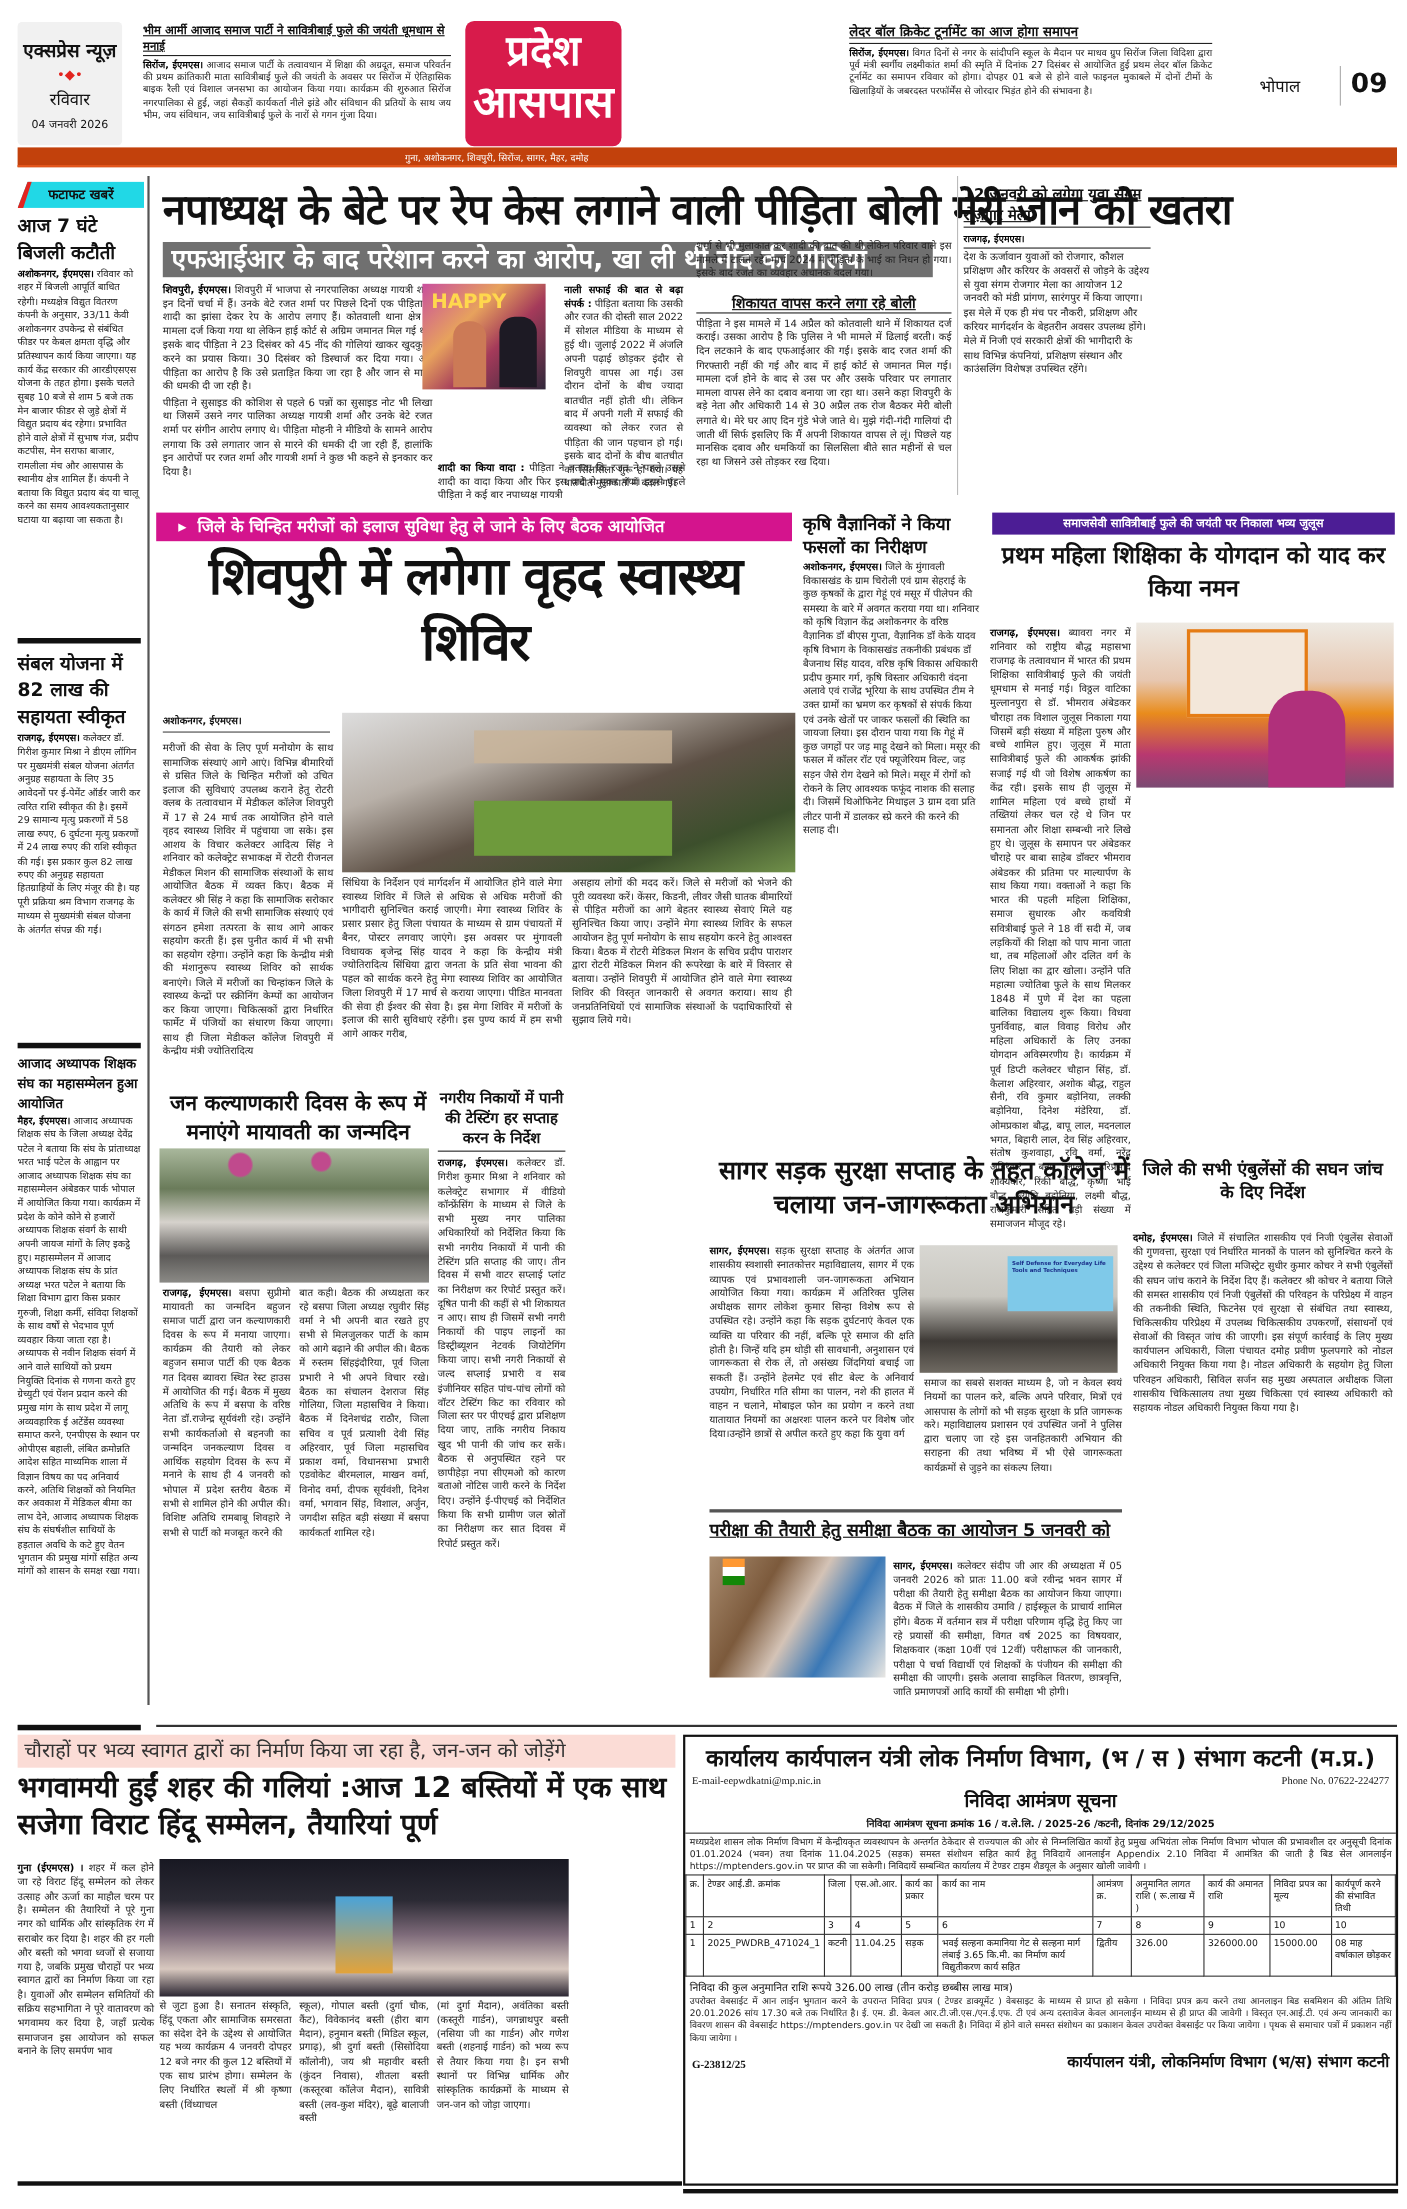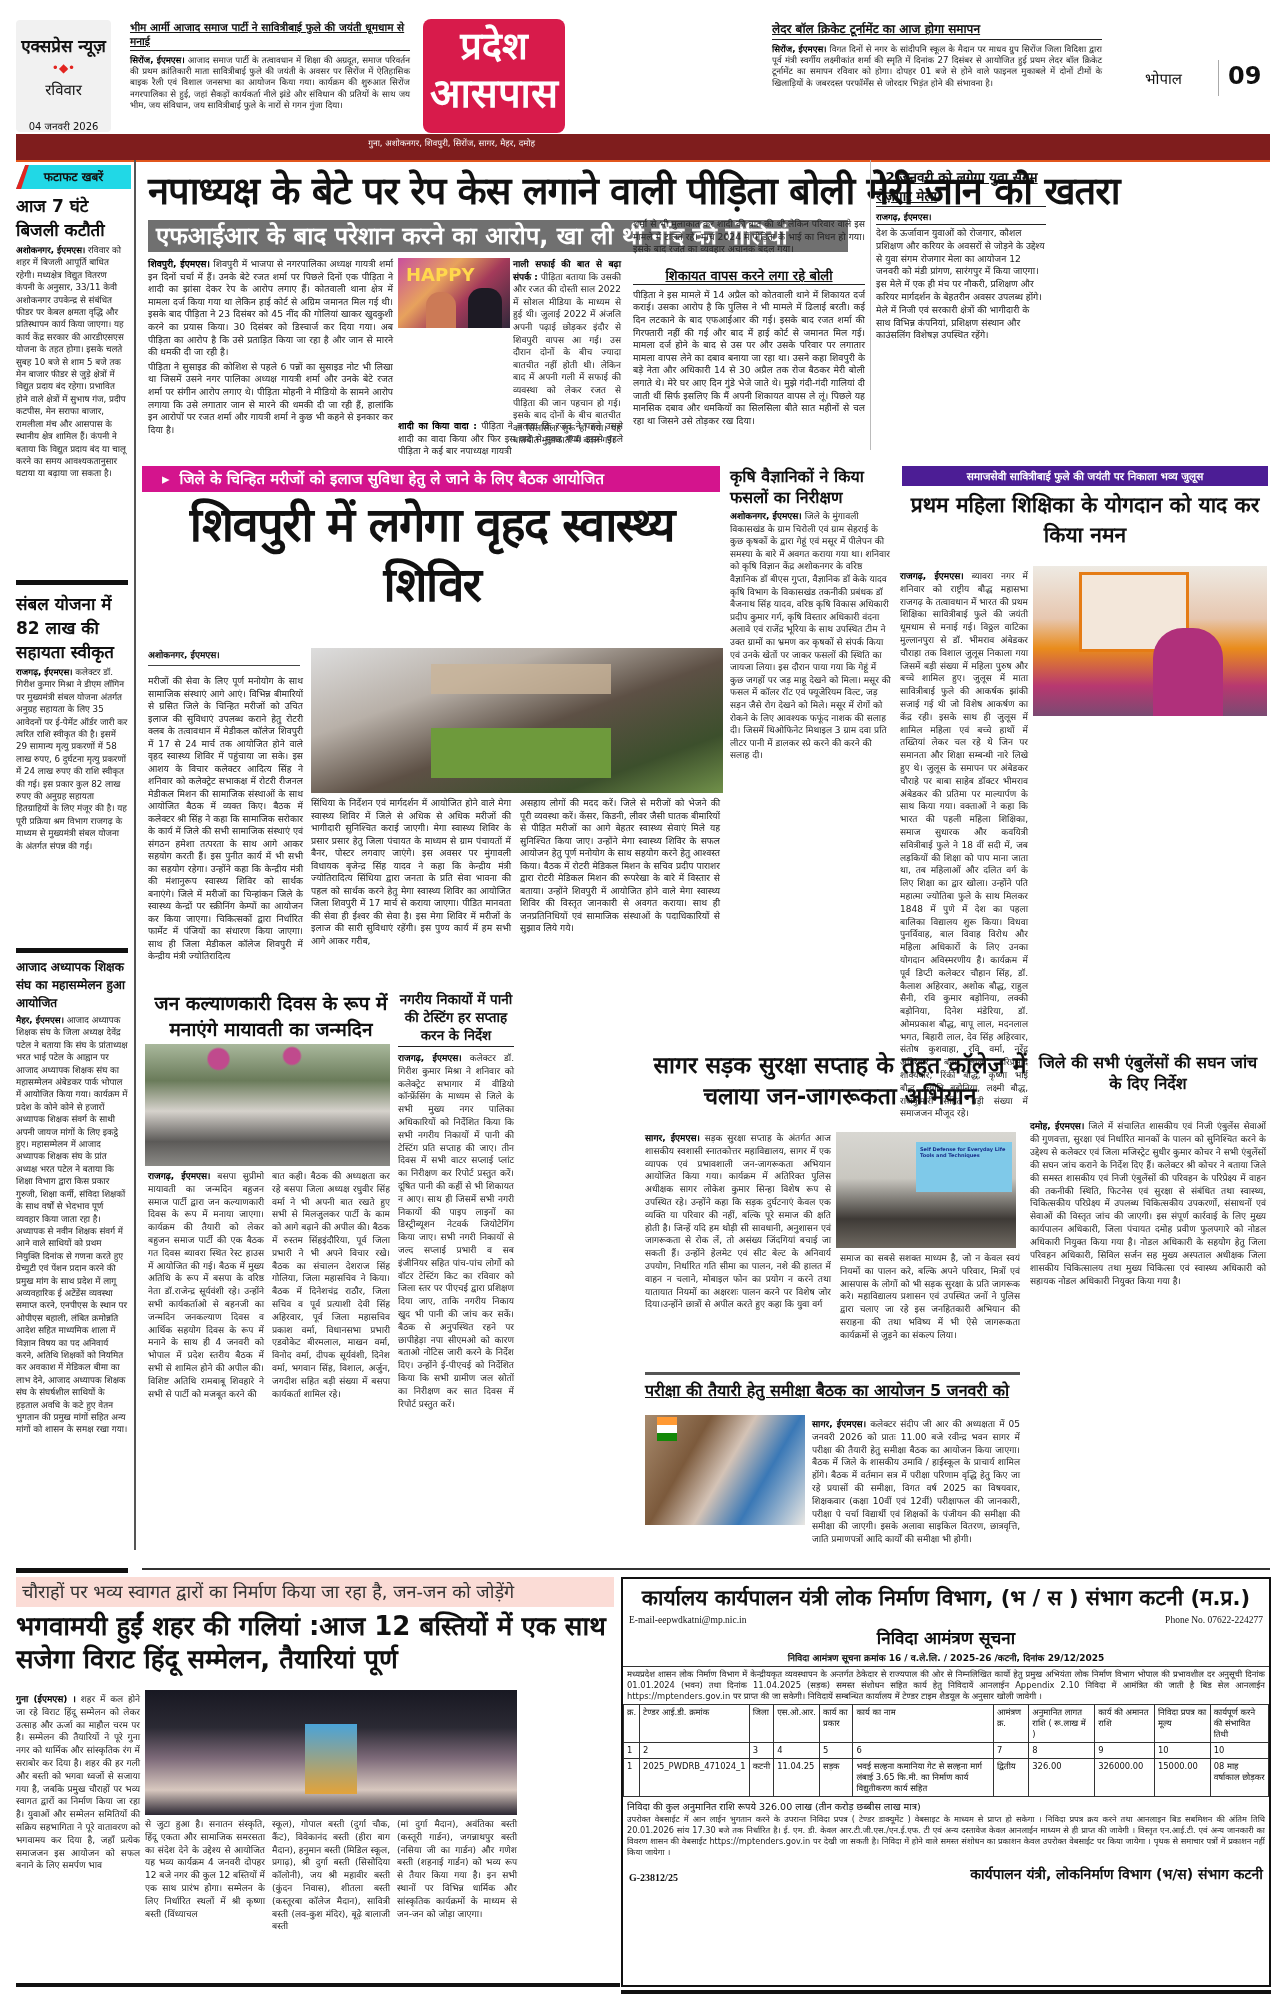--- a/index.html
+++ b/index.html
@@ -9,25 +9,25 @@
 .hd{font-family:"DejaVu Sans",sans-serif;font-weight:bold;color:#111}
 .dateline{font-weight:bold;color:#000}
 .photo{position:absolute;overflow:hidden}
 .vrule{position:absolute;width:2px;background:#555}
 .hrule{position:absolute;height:5px;background:#111}
 
 #brand-box{left:16px;top:20px;width:95px;height:112px;background:#f1f1f1;border-radius:4px;text-align:center}
 #brand-title{font-size:17px;font-weight:bold;margin-top:14px}
 #brand-diamond{color:#e2241f;font-size:12px;margin-top:4px}
 #brand-day{font-size:15px;margin-top:4px}
-#brand-date{font-size:10px;margin-top:20px}
+#brand-date{font-size:10px;margin-top:6px}
 #pradesh{left:423px;top:19px;width:142px;height:114px;background:#d81b4b;border-radius:8px;color:#fff;text-align:center;font-weight:bold}
 #pradesh .l1{font-size:38px;line-height:46px;margin-top:4px}
 #pradesh .l2{font-size:40px;line-height:48px}
-#grey-bar{left:16px;top:134px;width:1254px;height:28px;background:#7f1d1d;border-bottom:2px solid #e2561c}
+#grey-bar{left:16px;top:134px;width:1254px;height:18px;background:#c2410c;border-bottom:2px solid #e2561c}
 #grey-bar span{position:absolute;right:735px;top:3px;color:#fff;font-size:8.5px}
 #page-city{left:1145px;top:68px;font-size:15px}
 #page-no{left:1228px;top:62px;font-size:24px;font-weight:bold}
 #page-sep{left:1218px;top:60px;width:1px;height:36px;background:#aaa}
 .topstory-title{font-size:12px;font-weight:bold;border-bottom:1px solid #222;padding-bottom:2px;text-decoration:underline}
 
 #fatafat{left:16px;top:165px;width:115px;height:24px;background:#21d8e6;color:#111;font-weight:bold;font-size:12px;text-align:center;line-height:24px;clip-path:polygon(8% 0,100% 0,100% 100%,0 100%)}
 #fatafat::before{content:"";position:absolute;left:3px;top:0;width:6px;height:24px;background:#e2241f;transform:skewX(-18deg)}
 .left-hd{font-size:17px;font-weight:bold;line-height:24px}
 
@@ -94,21 +94,21 @@
 <div class="hrule" style="left:16px;top:1568px;width:112px"></div>
 
 <div class="abs" id="main-hl">नपाध्यक्ष के बेटे पर रेप केस लगाने वाली पीड़िता बोली मेरी जान को खतरा</div>
 <div class="abs" id="sub-hl">एफआईआर के बाद परेशान करने का आरोप, खा ली थीं नींद की गोलियां</div>
 
 <div class="abs" style="left:148px;top:258px;width:245px">
   <p><span class="dateline">शिवपुरी, ईएमएस।</span> <span>शिवपुरी में भाजपा से नगरपालिका अध्यक्ष गायत्री शर्मा इन दिनों चर्चा में हैं। उनके बेटे रजत शर्मा पर पिछले दिनों एक पीड़िता ने शादी का झांसा देकर रेप के आरोप लगाए हैं। कोतवाली थाना क्षेत्र में मामला दर्ज किया गया था लेकिन हाई कोर्ट से अग्रिम जमानत मिल गई थी। इसके बाद पीड़िता ने 23 दिसंबर को 45 नींद की गोलियां खाकर खुदकुशी करने का प्रयास किया। 30 दिसंबर को डिस्चार्ज कर दिया गया। अब पीड़िता का आरोप है कि उसे प्रताड़ित किया जा रहा है और जान से मारने की धमकी दी जा रही है।</span></p>
   <p style="margin-top:2px">पीड़िता ने सुसाइड की कोशिश से पहले 6 पन्नों का सुसाइड नोट भी लिखा था जिसमें उसने नगर पालिका अध्यक्ष गायत्री शर्मा और उनके बेटे रजत शर्मा पर संगीन आरोप लगाए थे। पीड़िता मोहनी ने मीडियो के सामने आरोप लगाया कि उसे लगातार जान से मारने की धमकी दी जा रही हैं, हालांकि इन आरोपों पर रजत शर्मा और गायत्री शर्मा ने कुछ भी कहने से इनकार कर दिया है।</p>
 </div>
 
-<div class="photo" style="left:398px;top:258px;width:112px;height:70px;background:linear-gradient(135deg,#c94f9e 0%,#e7a25d 35%,#a43a5a 60%,#30283a 100%)">
+<div class="photo" style="left:384px;top:258px;width:112px;height:96px;background:linear-gradient(135deg,#c94f9e 0%,#e7a25d 35%,#a43a5a 60%,#30283a 100%)">
   <div style="position:absolute;left:8px;top:6px;color:#ffd84d;font-weight:bold;font-size:18px">HAPPY</div>
   <div style="position:absolute;left:28px;top:34px;width:30px;height:60px;background:#cc7a56;border-radius:14px 14px 0 0"></div>
   <div style="position:absolute;left:70px;top:30px;width:34px;height:64px;background:#1d1a24;border-radius:14px 14px 0 0"></div>
 </div>
 
 <div class="abs" style="left:513px;top:258px;width:108px">
   <p style="font-size:9px"><span class="dateline">नाली सफाई की बात से बढ़ा संपर्क :</span> <span>पीड़िता बताया कि उसकी और रजत की दोस्ती साल 2022 में सोशल मीडिया के माध्यम से हुई थी। जुलाई 2022 में अंजलि अपनी पढ़ाई छोड़कर इंदौर से शिवपुरी वापस आ गई। उस दौरान दोनों के बीच ज्यादा बातचीत नहीं होती थी। लेकिन बाद में अपनी गली में सफाई की व्यवस्था को लेकर रजत से पीड़िता की जान पहचान हो गई। इसके बाद दोनों के बीच बातचीत का सिलसिला शुरू हो गया। यह बातचीत मुलाकातों में बदल गई।</span></p>
 </div>
 <div class="abs" style="left:398px;top:420px;width:225px">
   <p><span class="dateline">शादी का किया वादा :</span> <span>पीड़िता ने बताया कि रजत ने पहले उससे शादी का वादा किया और फिर इस वादे से मुकर गया। इससे पहले पीड़िता ने कई बार नपाध्यक्ष गायत्री</span></p>

